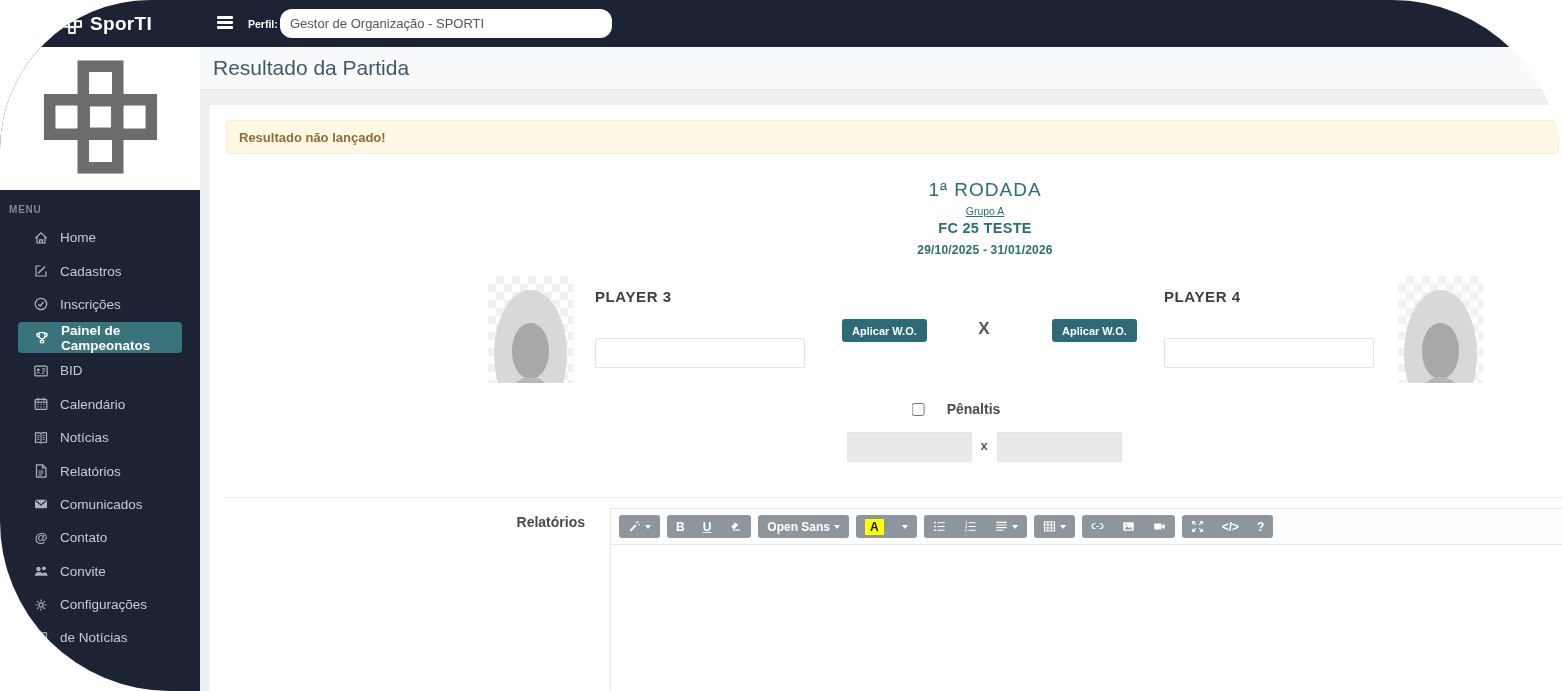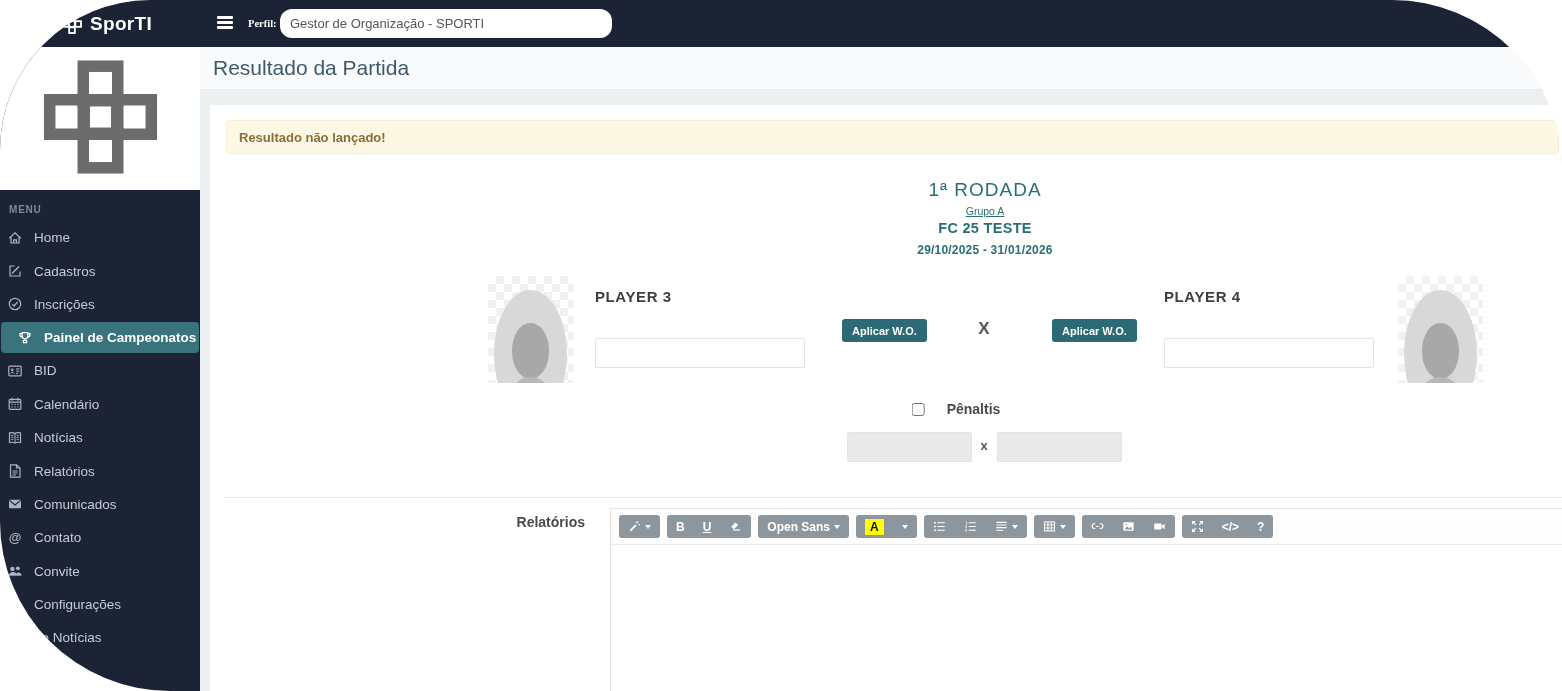--- a/index.html
+++ b/index.html
@@ -6,32 +6,32 @@
   body { background:#ffffff; }
   .screen { position:relative; width:1562px; height:691px; overflow:hidden;
             border-radius:150px 170px 0 170px; background:#edf0f0; }
 
   
   .topbar { position:absolute; left:0; top:0; width:100%; height:47px; background:#1c2334; z-index:5; }
   .brand { position:absolute; left:62px; top:0; height:47px; display:flex; align-items:center; gap:8px; }
   .brand-text { color:#fff; font-size:19px; font-weight:bold; letter-spacing:.3px; }
   .hamburger { position:absolute; left:217px; top:16px; width:16px; height:14px; cursor:pointer; }
   .hamburger span { display:block; height:2.6px; background:#fff; margin-bottom:2.6px; border-radius:1px; }
-  .perfil-label { position:absolute; left:248px; top:18px; color:#fff; font-size:10.5px; font-weight:bold;font-family:Liberation Serif, serif; }
+  .perfil-label { position:absolute; left:248px; top:18px; color:#fff; font-size:10.5px; font-weight:bold; }
   .perfil-input { position:absolute; left:280px; top:9px; width:332px; height:29px; border:none;
                   border-radius:12px; padding:0 10px; font-size:13px; color:#555; background:#fff; }
 
   
   .sidebar { position:absolute; left:0; top:47px; width:200px; height:644px; background:#1c2334; z-index:4; }
   .logo-panel { height:143px; background:#fff; display:flex; align-items:center; justify-content:center; }
   .menu-header { margin:14px 0 6px 9px; color:#7e8896; font-size:10px; font-weight:bold; letter-spacing:.8px; }
-  .mi { display:flex; align-items:center; gap:11px; height:33.4px; padding-left:6px;
+  .mi { display:flex; align-items:center; gap:11px; height:33.4px; padding-left:32px;
         color:#c3ccd5; font-size:13.5px; cursor:pointer; }
   .mi .ic { width:17px; height:17px; color:#aab4c0; display:flex; align-items:center; justify-content:center; flex:0 0 17px; }
-  .mi.active { background:#39737c; color:#fff; margin:1px 1px; padding-left:15px; height:31px; border-radius:4px; font-weight:bold; }
+  .mi.active { background:#39737c; color:#fff; margin:1px 18px; padding-left:15px; height:31px; border-radius:4px; font-weight:bold; }
   .mi.active .ic { color:#fff; }
   .ic svg { width:16px; height:16px; }
 
   
   .main { position:absolute; left:200px; top:47px; right:0; bottom:0; background:#edf0f0; }
   .page-header { height:43px; background:#f9fafb; border-bottom:1px solid #e7eaec;
                  display:flex; align-items:center; padding-left:13px; }
   .page-title { font-size:21px; font-weight:400; color:#3e5a6a; }
   .card { position:absolute; left:10px; top:58px; right:0; bottom:0; background:#fff; }
 

